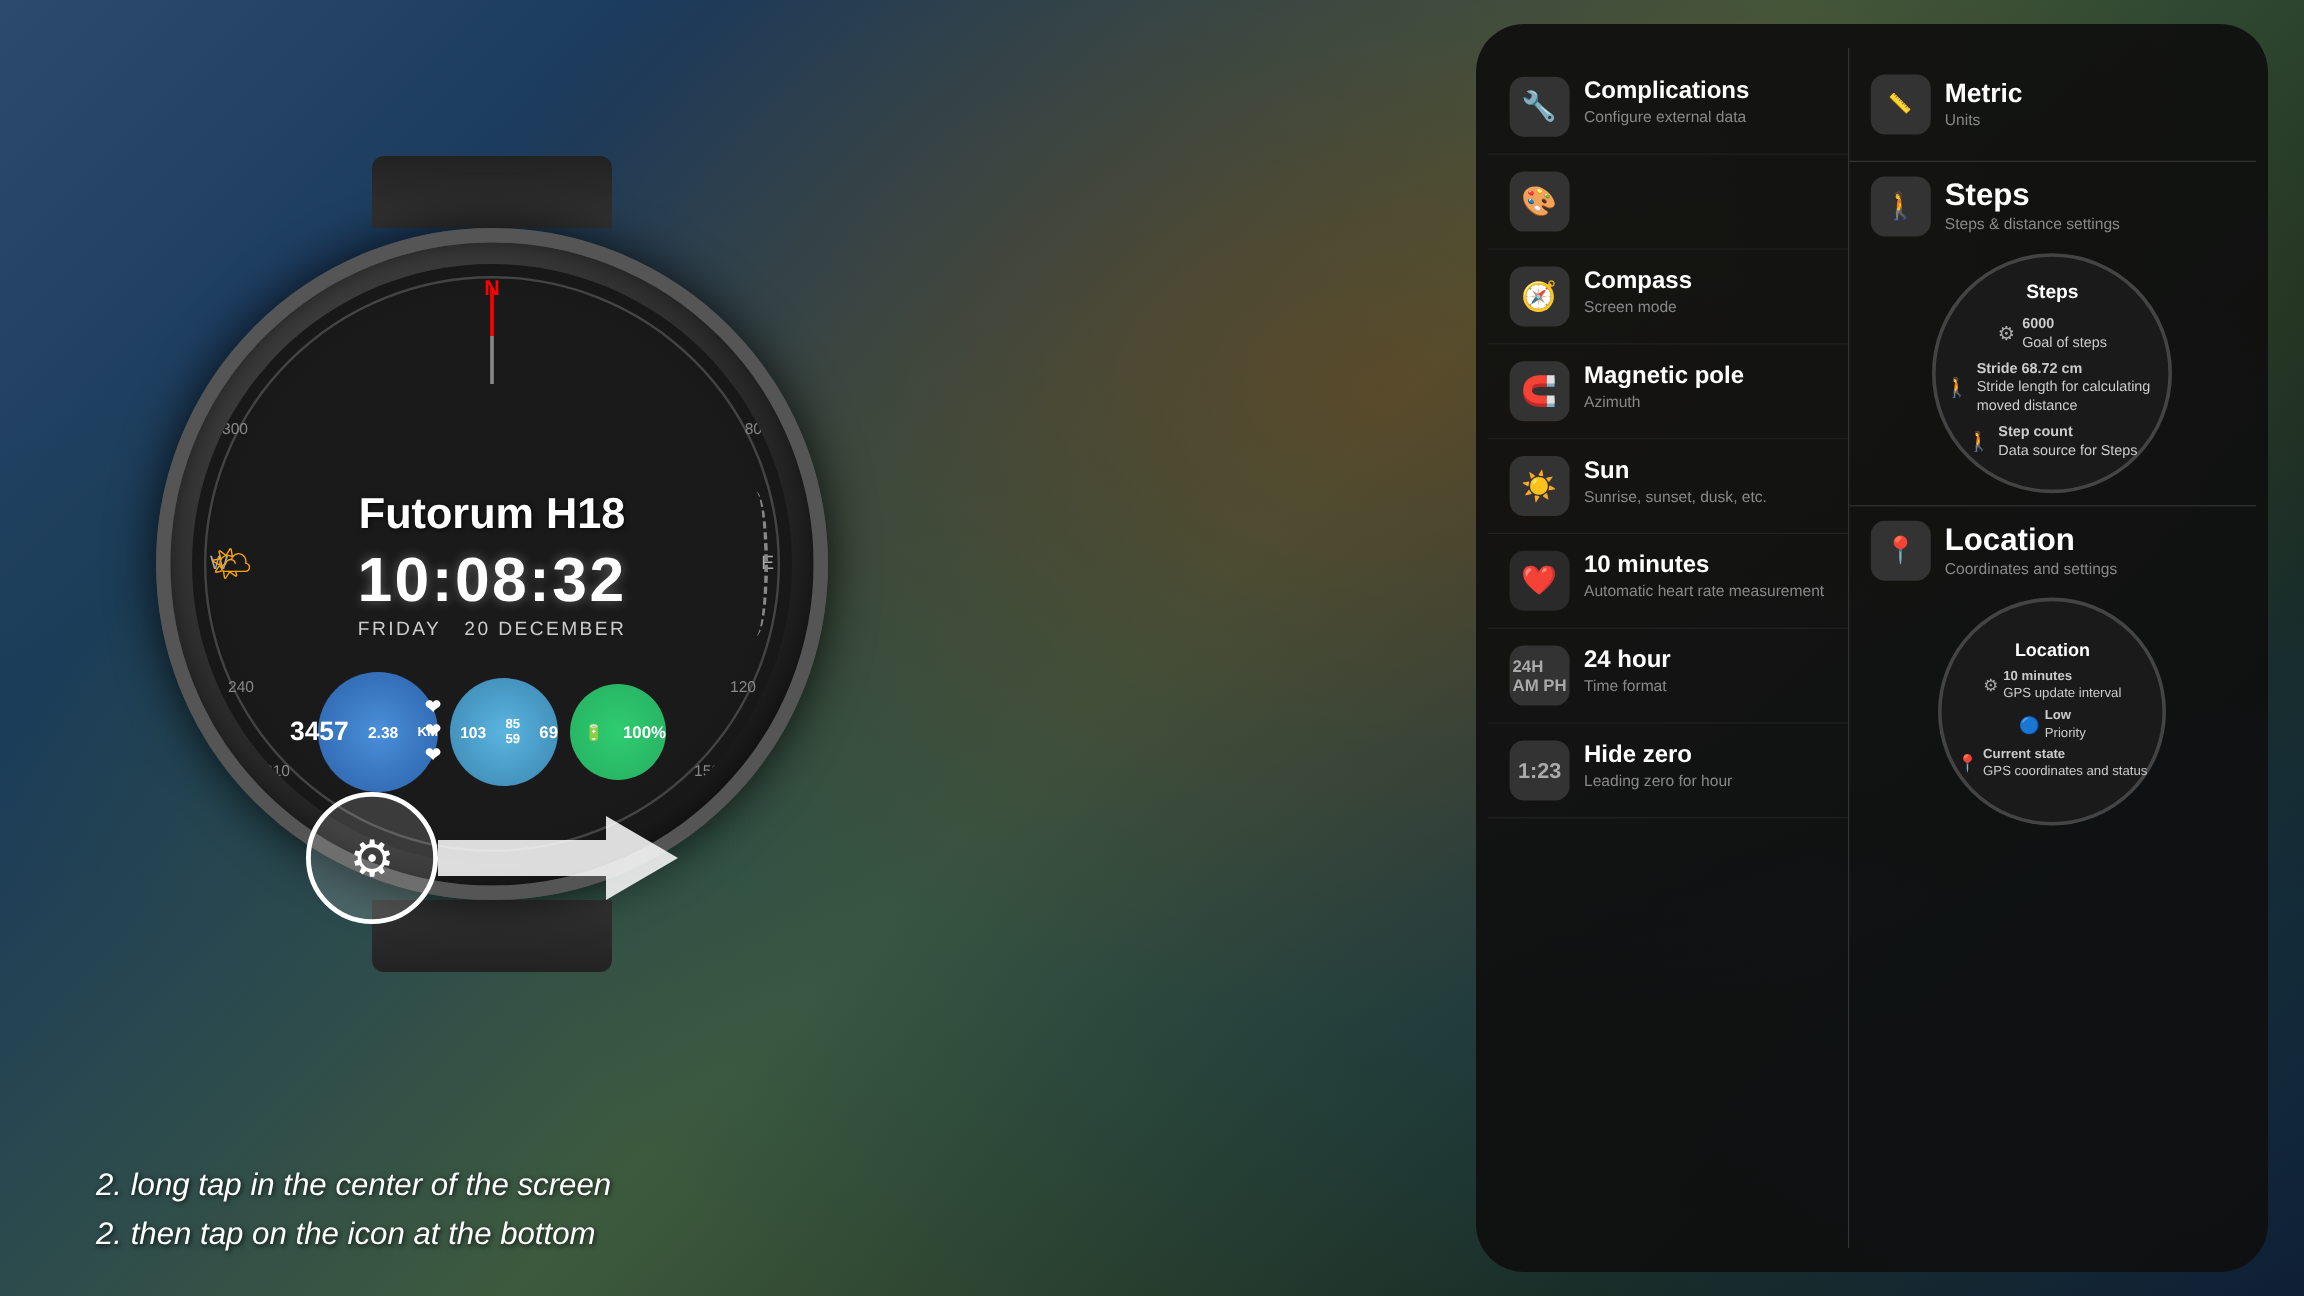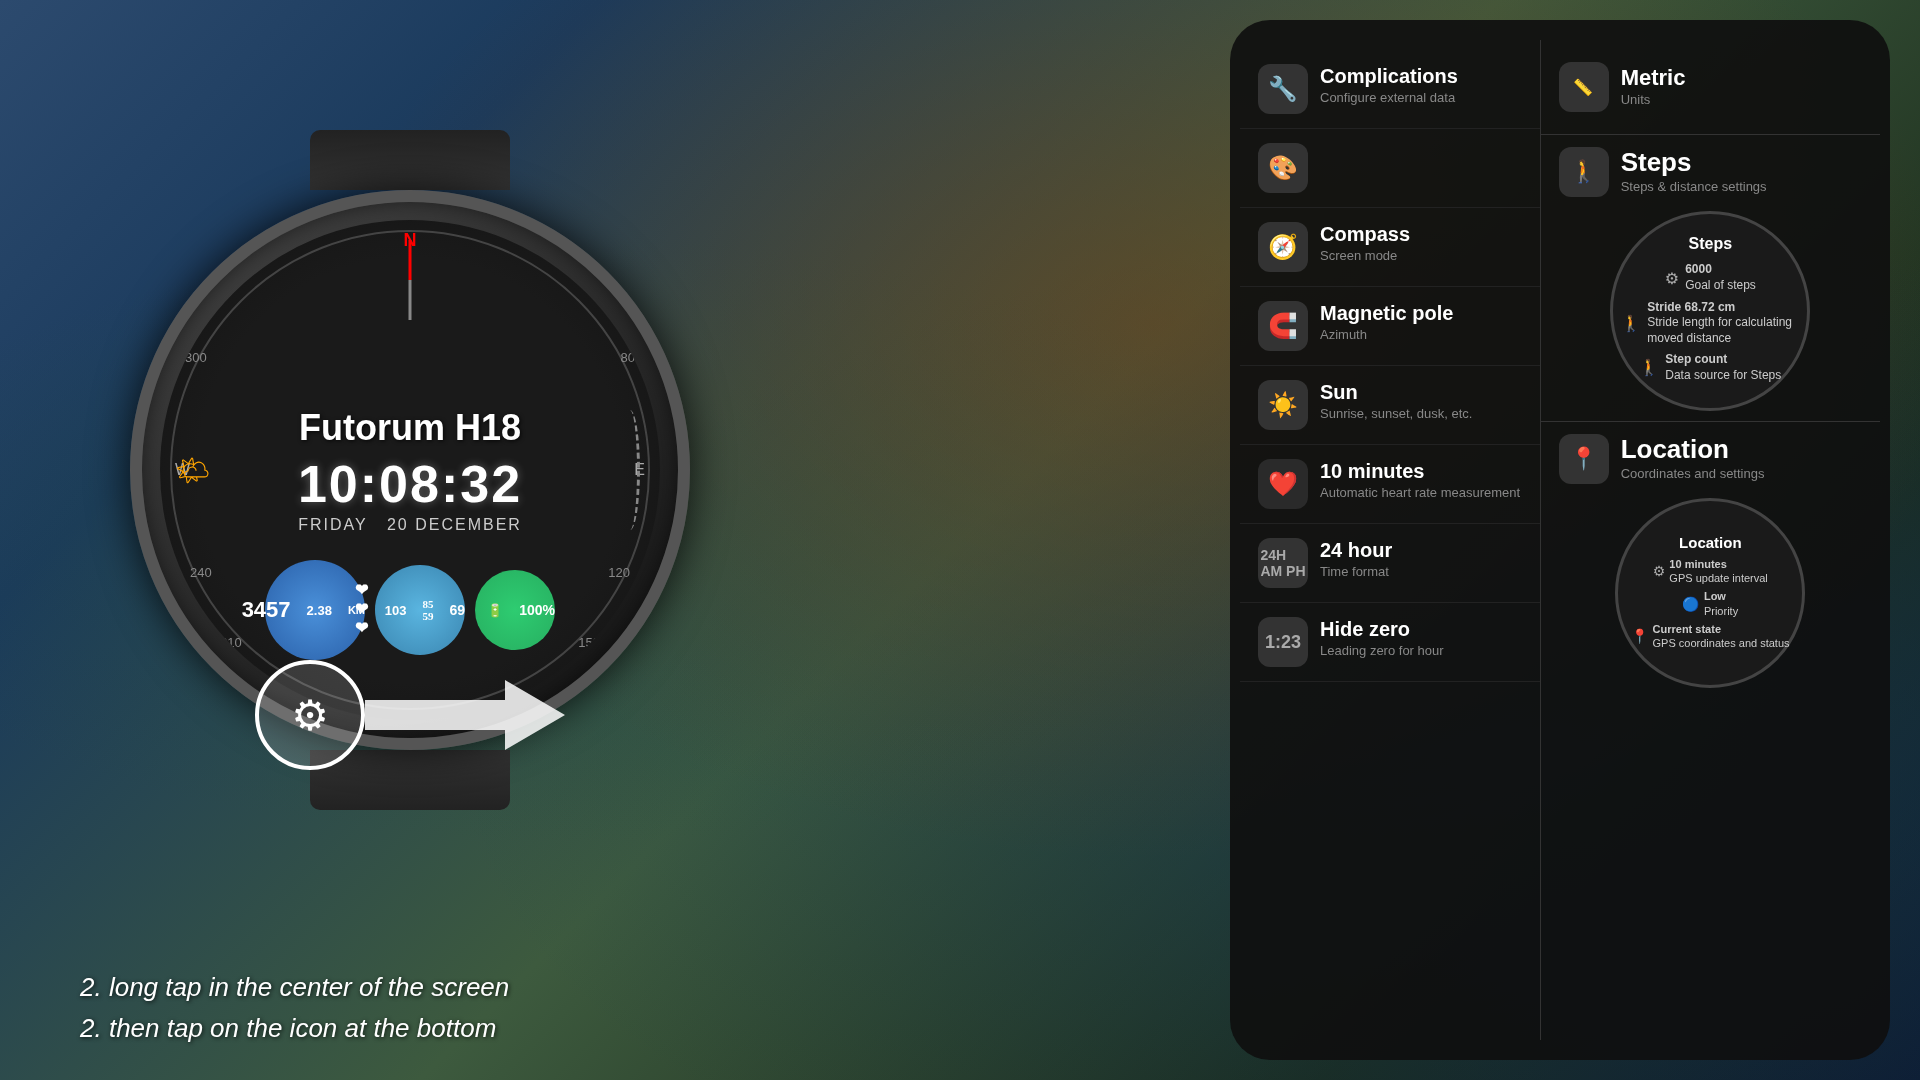--- a/index.html
+++ b/index.html
@@ -483,21 +483,21 @@
 
         <div class="watch-complications">
           <div class="complication-circle complication-steps">
             <div style="font-size:22px; font-weight:bold;">3457</div>
             <div style="font-size:13px;">2.38</div>
             <div style="font-size:11px;">KM</div>
           </div>
           <div class="complication-circle complication-heart">
             <div style="font-size:16px; margin-bottom:3px;">❤ ❤ ❤</div>
             <div style="font-size:13px; font-weight:bold;">103</div>
-            <div style="font-size:11px;font-family:Liberation Serif, serif;"><span>85</span> <span>59</span></div>
+            <div style="font-size:11px;"><span>85</span> <span>59</span></div>
             <div style="font-size:14px; font-weight:bold;">69</div>
           </div>
           <div class="complication-circle complication-battery">
             <div style="font-size:13px;">🔋</div>
             <div style="font-size:14px; font-weight:bold;">100%</div>
           </div>
         </div>
 
       </div>
     </div>

